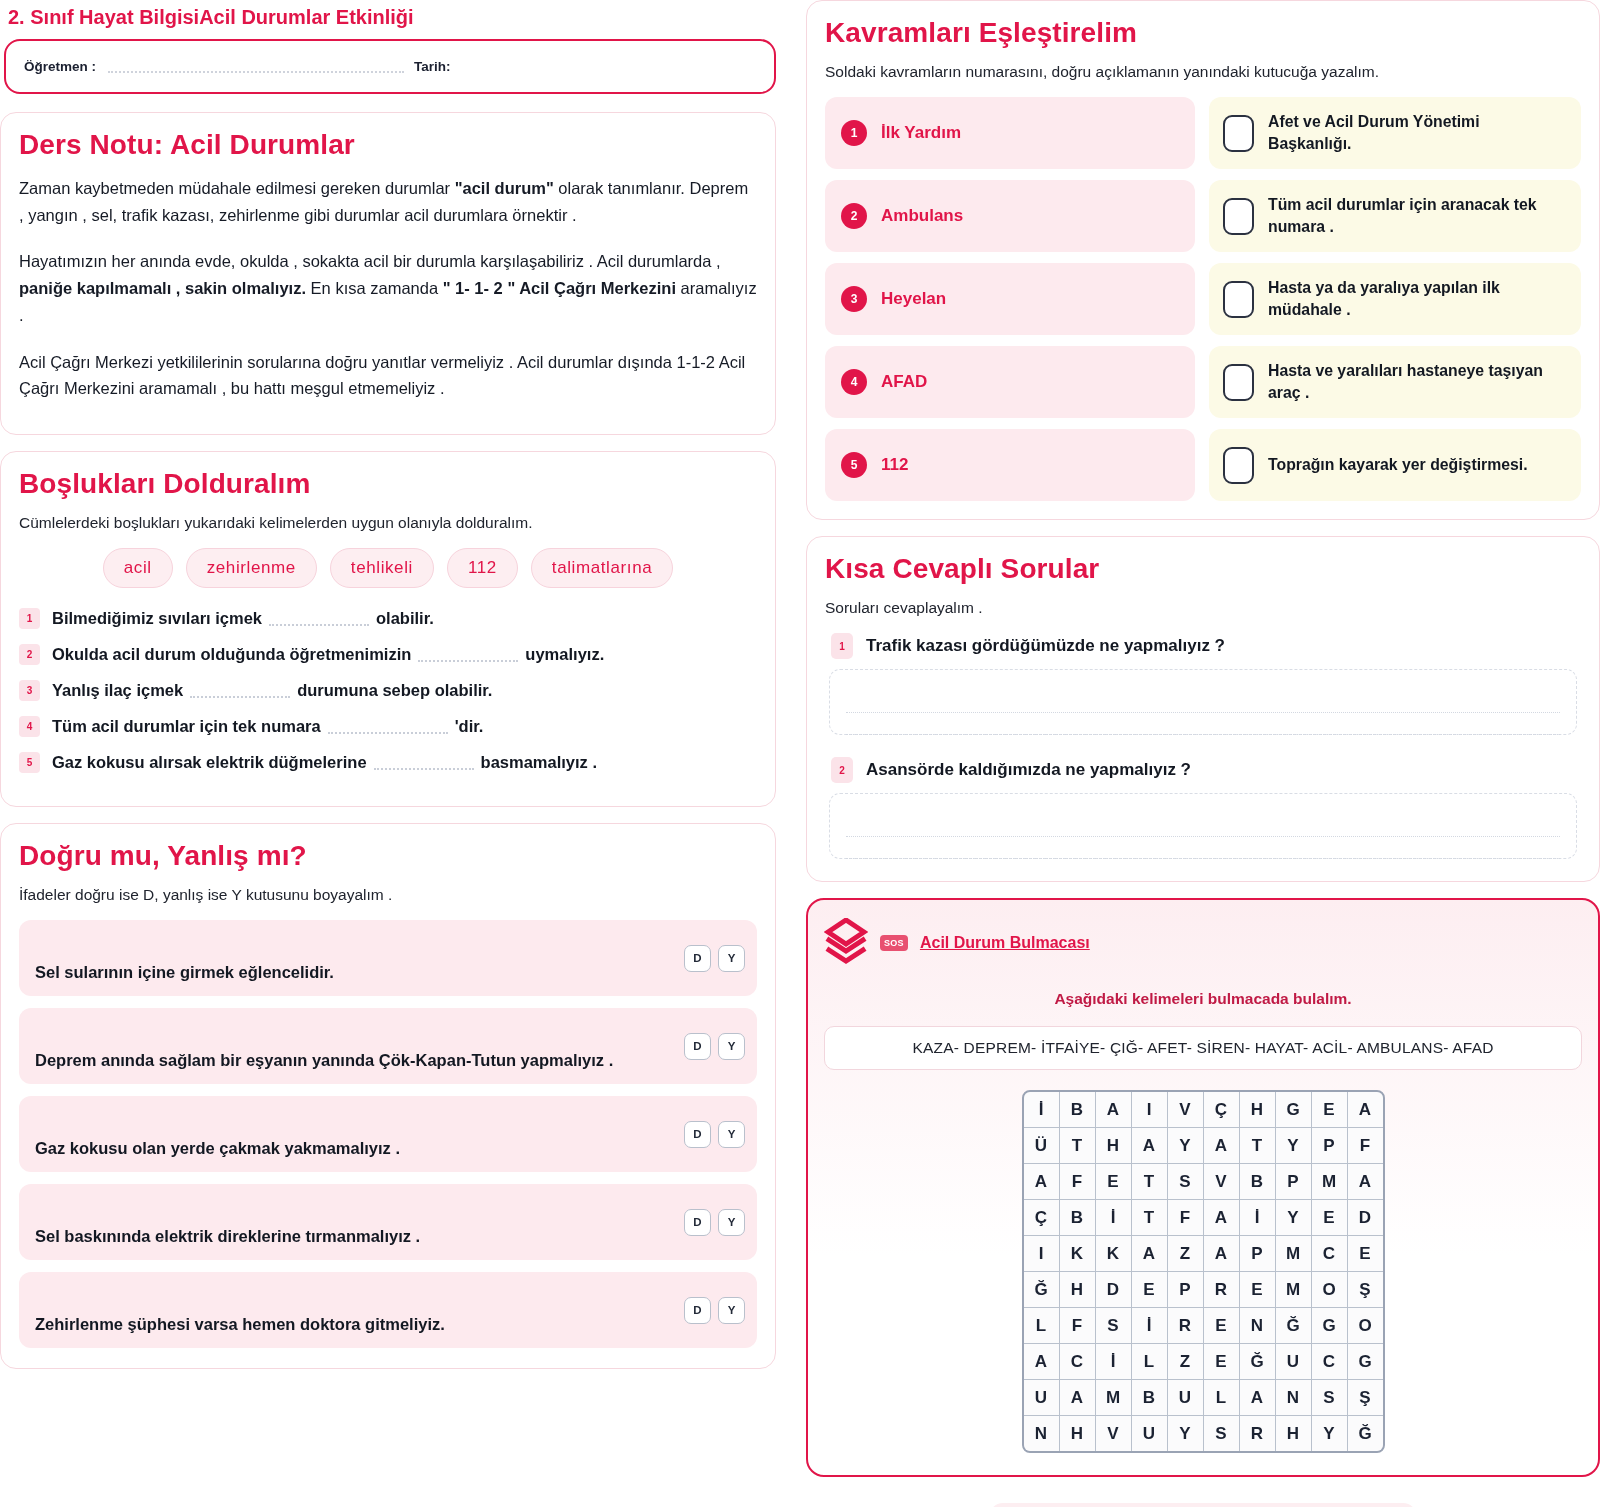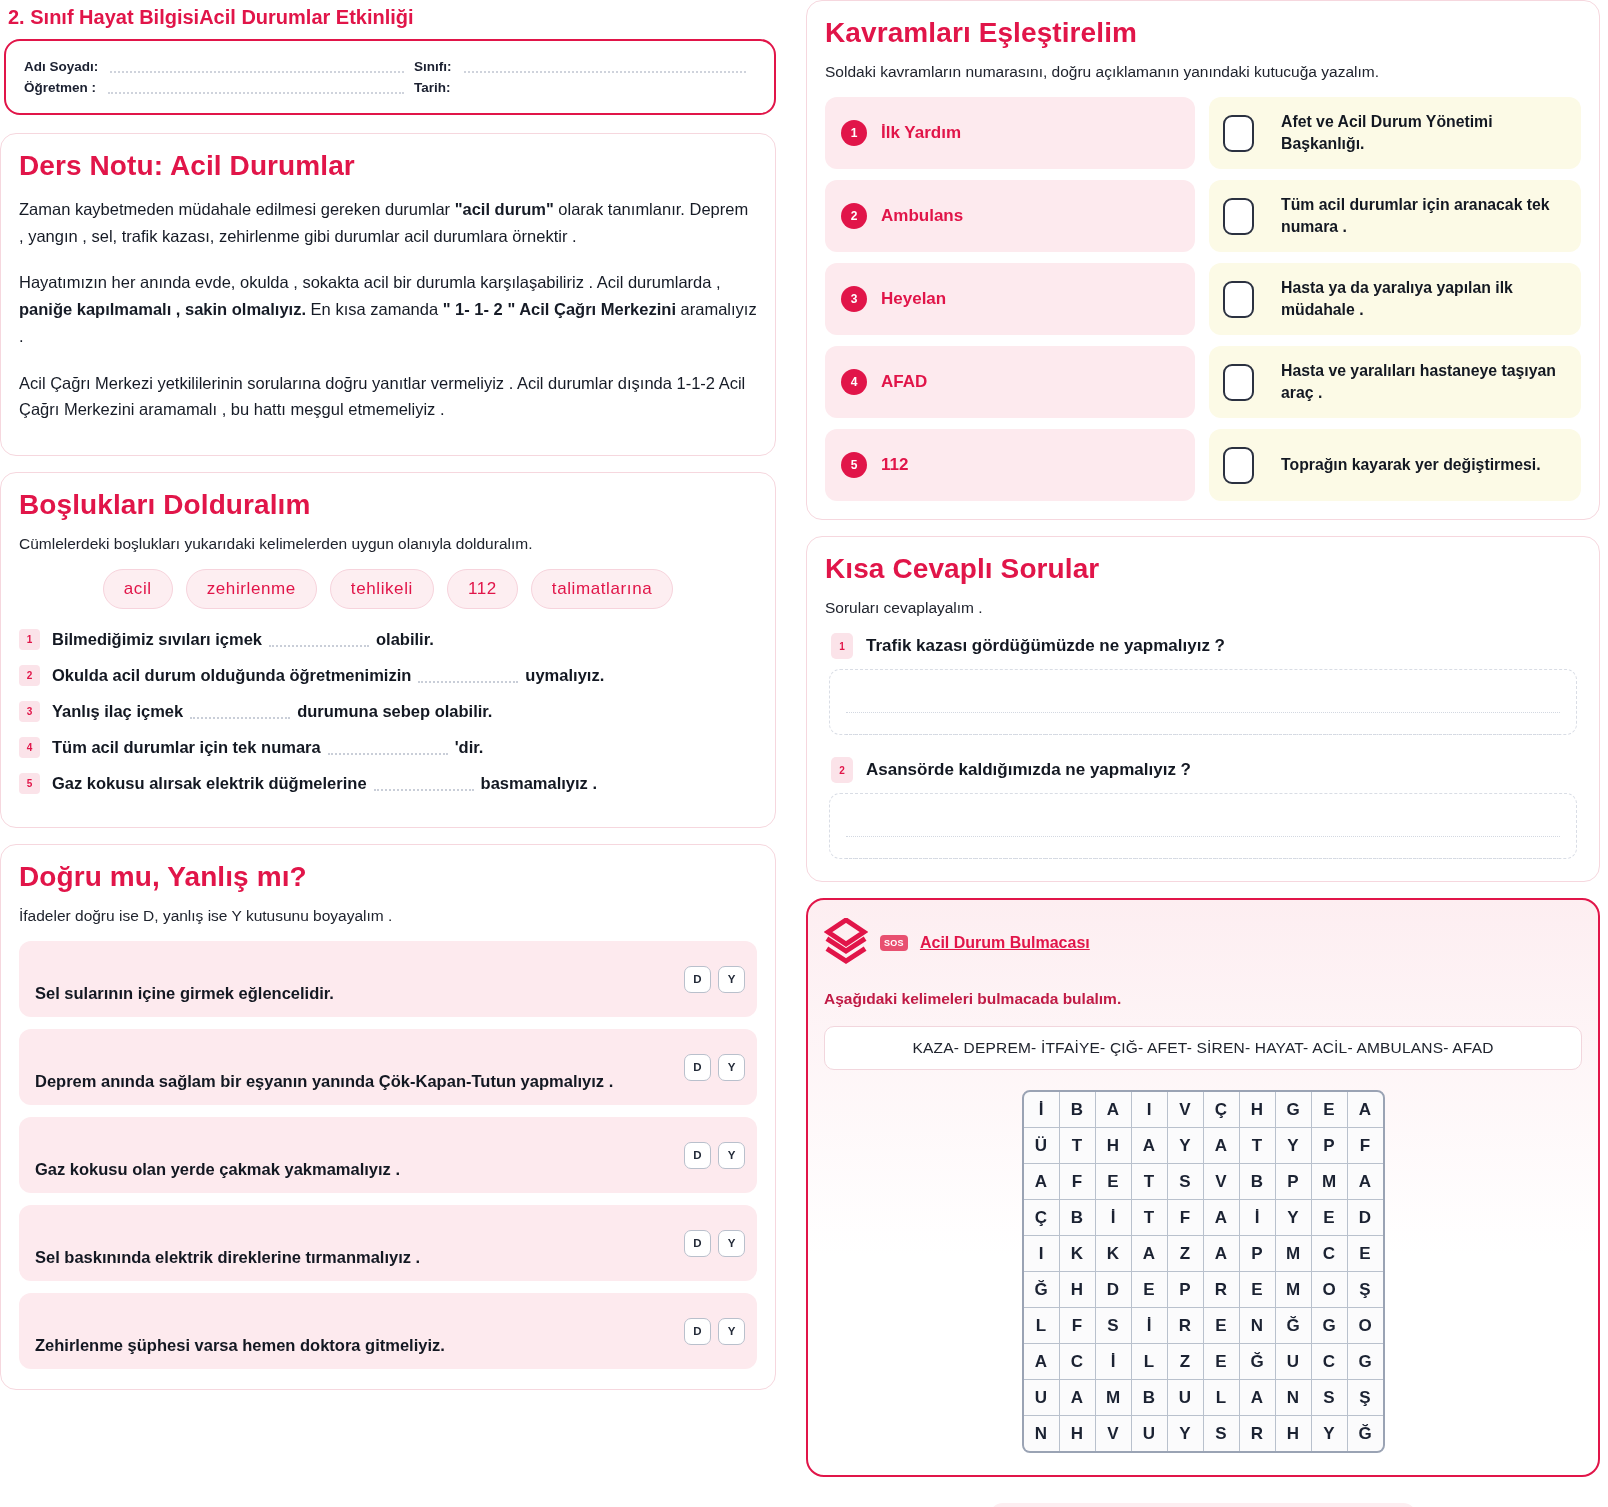--- a/index.html
+++ b/index.html
@@ -174,21 +174,20 @@
     margin-right: 14px;
   }
   .m-left-label { color: #e11549; font-size: 17px; font-weight: bold; }
   .m-right-item {
     background: #fcfae6;
     border-radius: 12px;
     height: 72px;
     display: flex; align-items: center;
     padding: 0 14px 0 14px;
     margin-bottom: 11px;
-    gap: 13px;
   }
   .m-checkbox {
     width: 31px; height: 37px;
     min-width: 31px;
     border: 2px solid #2b3140;
     border-radius: 9px;
     background: #fff;
     margin-right: 14px;
   }
   .m-right-label { font-size: 15.8px; font-weight: bold; color: #131822; line-height: 1.38; }
@@ -235,21 +234,21 @@
     background: #e85070;
     color: #fff;
     border-radius: 4px;
     font-size: 9px;
     font-weight: bold;
     padding: 3px 4px;
     letter-spacing: .3px;
   }
   .puz-title { color: #e11549; font-size: 16px; font-weight: bold; text-decoration: underline; }
   .puz-sub {
-    text-align: left;
+    text-align: center;
     color: #c01a45;
     font-size: 15.5px;
     font-weight: bold;
     margin-bottom: 18px;
   }
   .wordlist {
     border: 1.4px solid #f2d6dd;
     border-radius: 10px;
     background: #fff;
     text-align: center;
@@ -292,30 +291,20 @@
 </head>
 <body>
 
 <div class="page">
 
   <div class="col-left">
 
     <div class="worksheet-title">2. Sınıf Hayat BilgisiAcil Durumlar Etkinliği</div>
 
     <div class="namebox">
-      <div class="name-row">
-        <div class="name-col-a">
-          <span class="name-lbl">Adı Soyadı:</span>
-          <span class="dots"></span>
-        </div>
-        <div class="name-col-b">
-          <span class="name-lbl">Sınıfı:</span>
-          <span class="dots"></span>
-        </div>
-      </div>
       <div class="name-row">
         <div class="name-col-a">
           <span class="name-lbl">Öğretmen :</span>
           <span class="dots"></span>
         </div>
         <div class="name-col-b">
           <span class="name-lbl">Tarih:</span>
           <span class="dots" style="opacity:0"></span>
         </div>
       </div>

